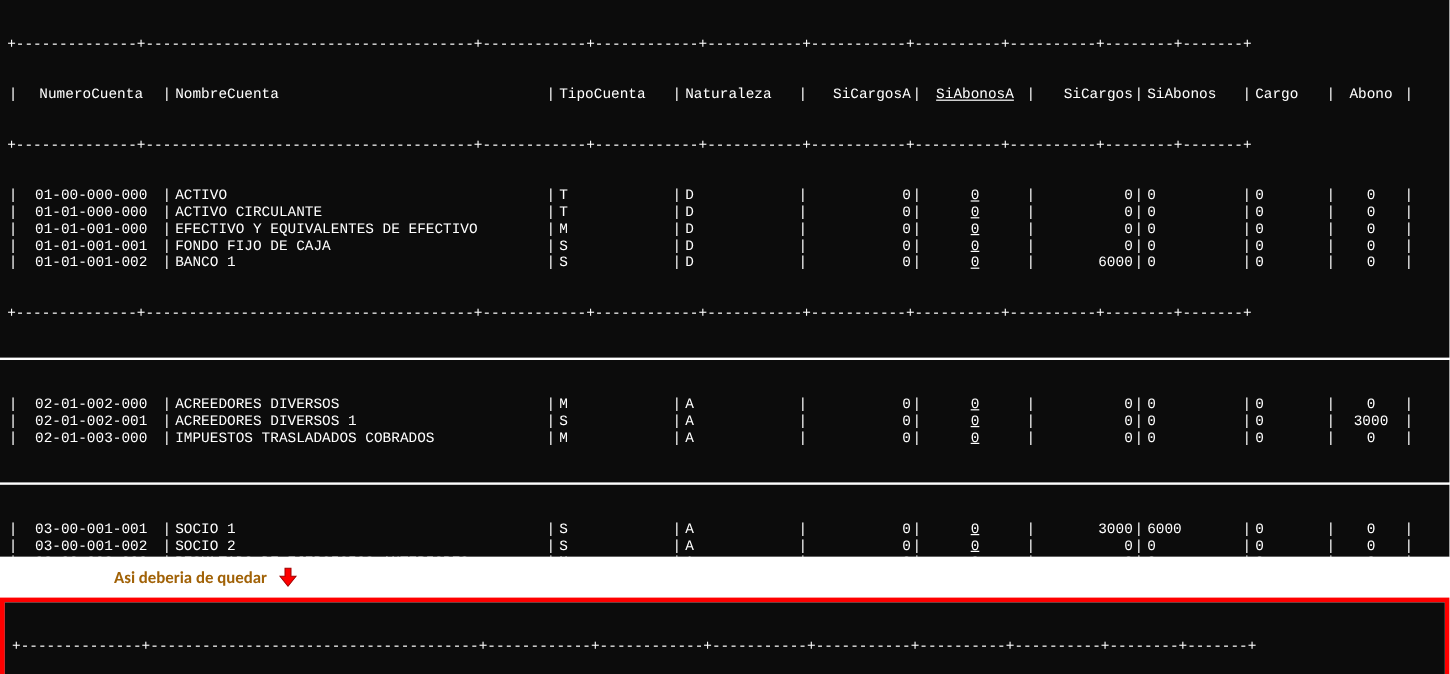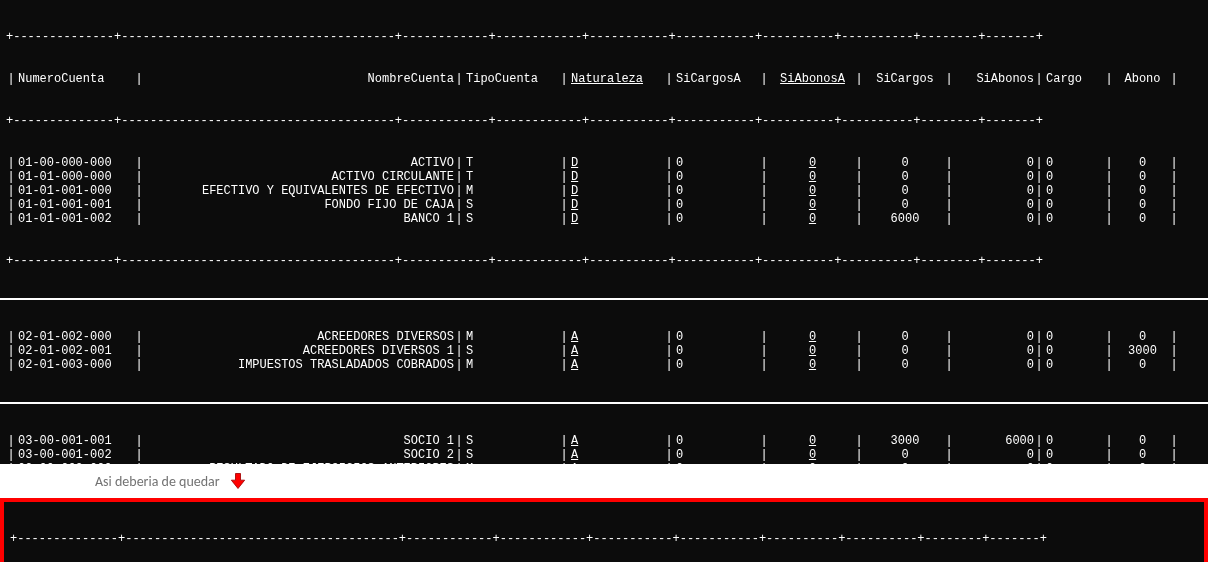--- a/index.html
+++ b/index.html
@@ -1,32 +1,32 @@
 <!DOCTYPE html>
 <html><head>
 <meta charset="utf-8">
 <style>
   * { box-sizing: border-box; }
   html,body { margin:0; padding:0; background:#fff; font-family: "Consolas","Courier New",monospace; font-size:12px; color:#fff; }
   .page { width:1208px; }
   .term-block { background:#0c0c0c; padding:2px 6px; line-height:14px; white-space:pre; overflow:hidden; }
   .term-block + .term-block { margin-top:2px; }
   .annotation-row { background:#fff; color:#000; height:34px; display:flex; align-items:center; padding-left:95px; }
-  .annotation-row .text { font-family: Calibri, Arial, sans-serif; font-size:14px; color:#737373; margin-right:8px;}
+  .annotation-row .text { font-family: Calibri, Arial, sans-serif; font-size:14px; color:#a16207; margin-right:8px;font-weight:bold;}
   .arrow-svg { width:20px; height:20px; }
   .red-frame { border:4px solid #ff0000; margin-top:0px; }
   .row { display:flex; }
-  .c-num   { width:118px; }
-  .c-name  { width:310px;text-align:right; }
+  .c-num   { width:118px;text-align:center; }
+  .c-name  { width:310px; }
   .c-tipo  { width:95px;  }
-  .c-nat   { width:95px;text-decoration:underline;  }
-  .c-sica  { width:85px;  text-align:left; }
+  .c-nat   { width:95px;  }
+  .c-sica  { width:85px;  text-align:right; }
   .c-siaa  { width:85px;  text-align:center;text-decoration:underline; }
-  .c-sic   { width:80px;  text-align:center;font-family:Liberation Mono, monospace; }
-  .c-sia   { width:80px;  text-align:right;font-family:Liberation Mono, monospace; }
+  .c-sic   { width:80px;  text-align:right;font-family:Liberation Mono, monospace; }
+  .c-sia   { width:80px;  text-align:left;font-family:Liberation Mono, monospace; }
   .c-cargo { width:60px;  text-align:left; }
   .c-abono { width:55px; text-align:center; }
   .pipe { display:inline-block; width:10px; text-align:center; }
   .hdr .cell { font-weight:normal; }
   .dash { letter-spacing:0; color:#fff;}
   .cell { display:inline-block; overflow:hidden; }
   .lpad { padding-left:2px; }
 </style>
 </head>
 <body>

